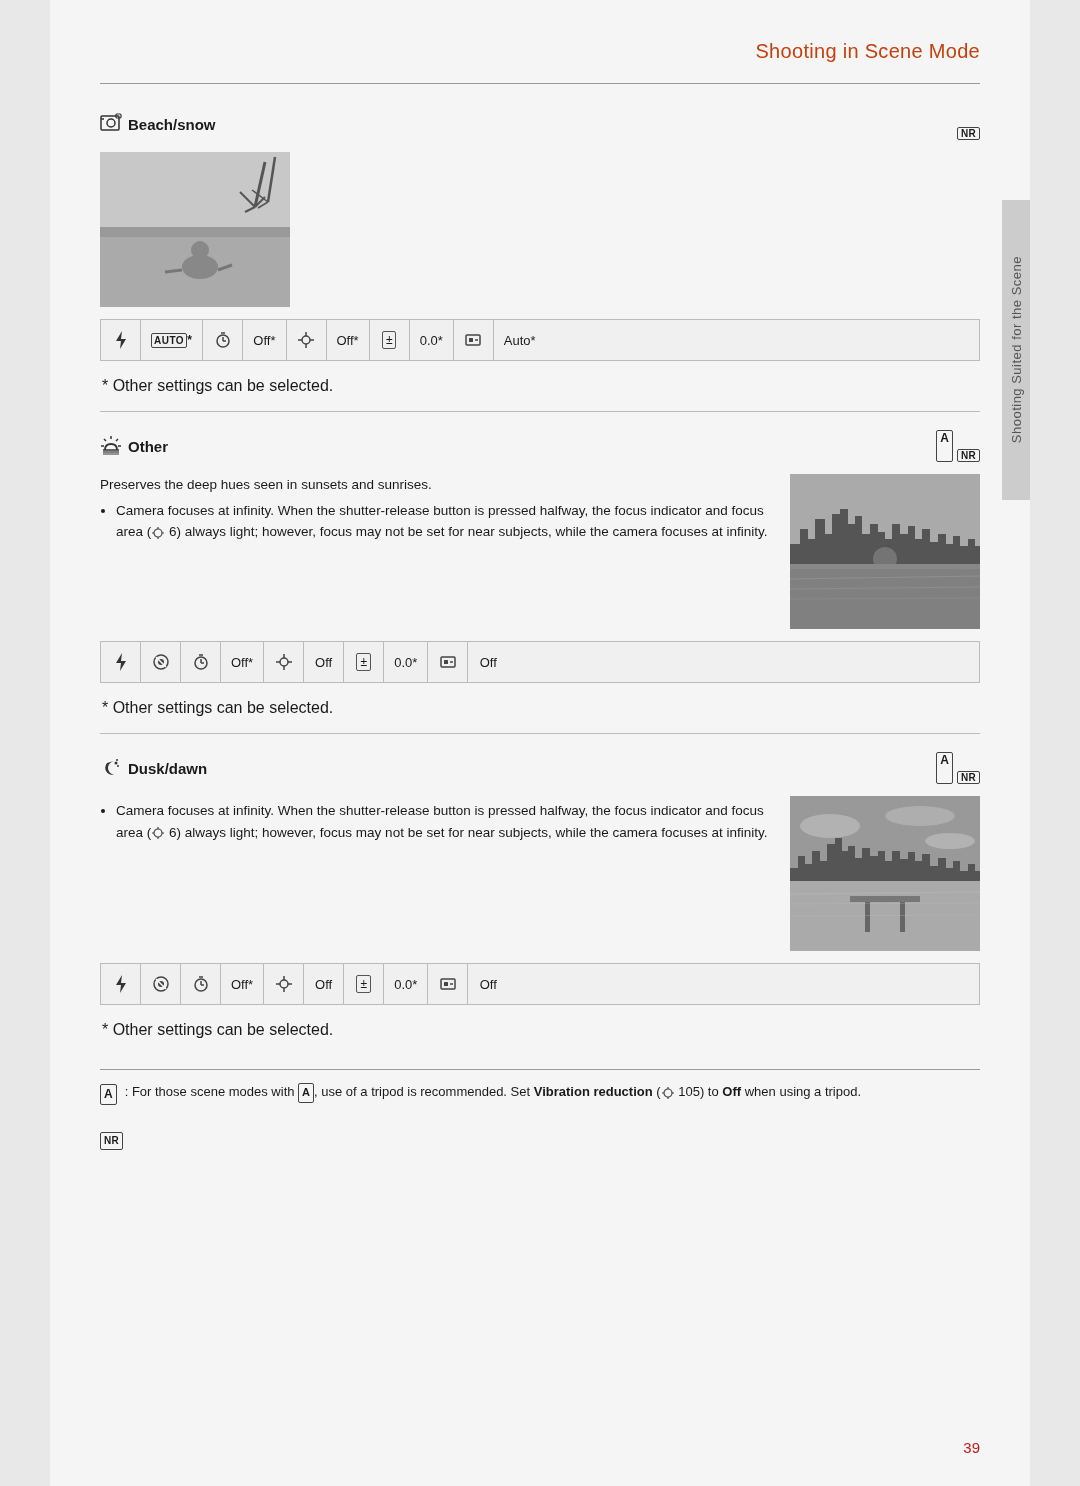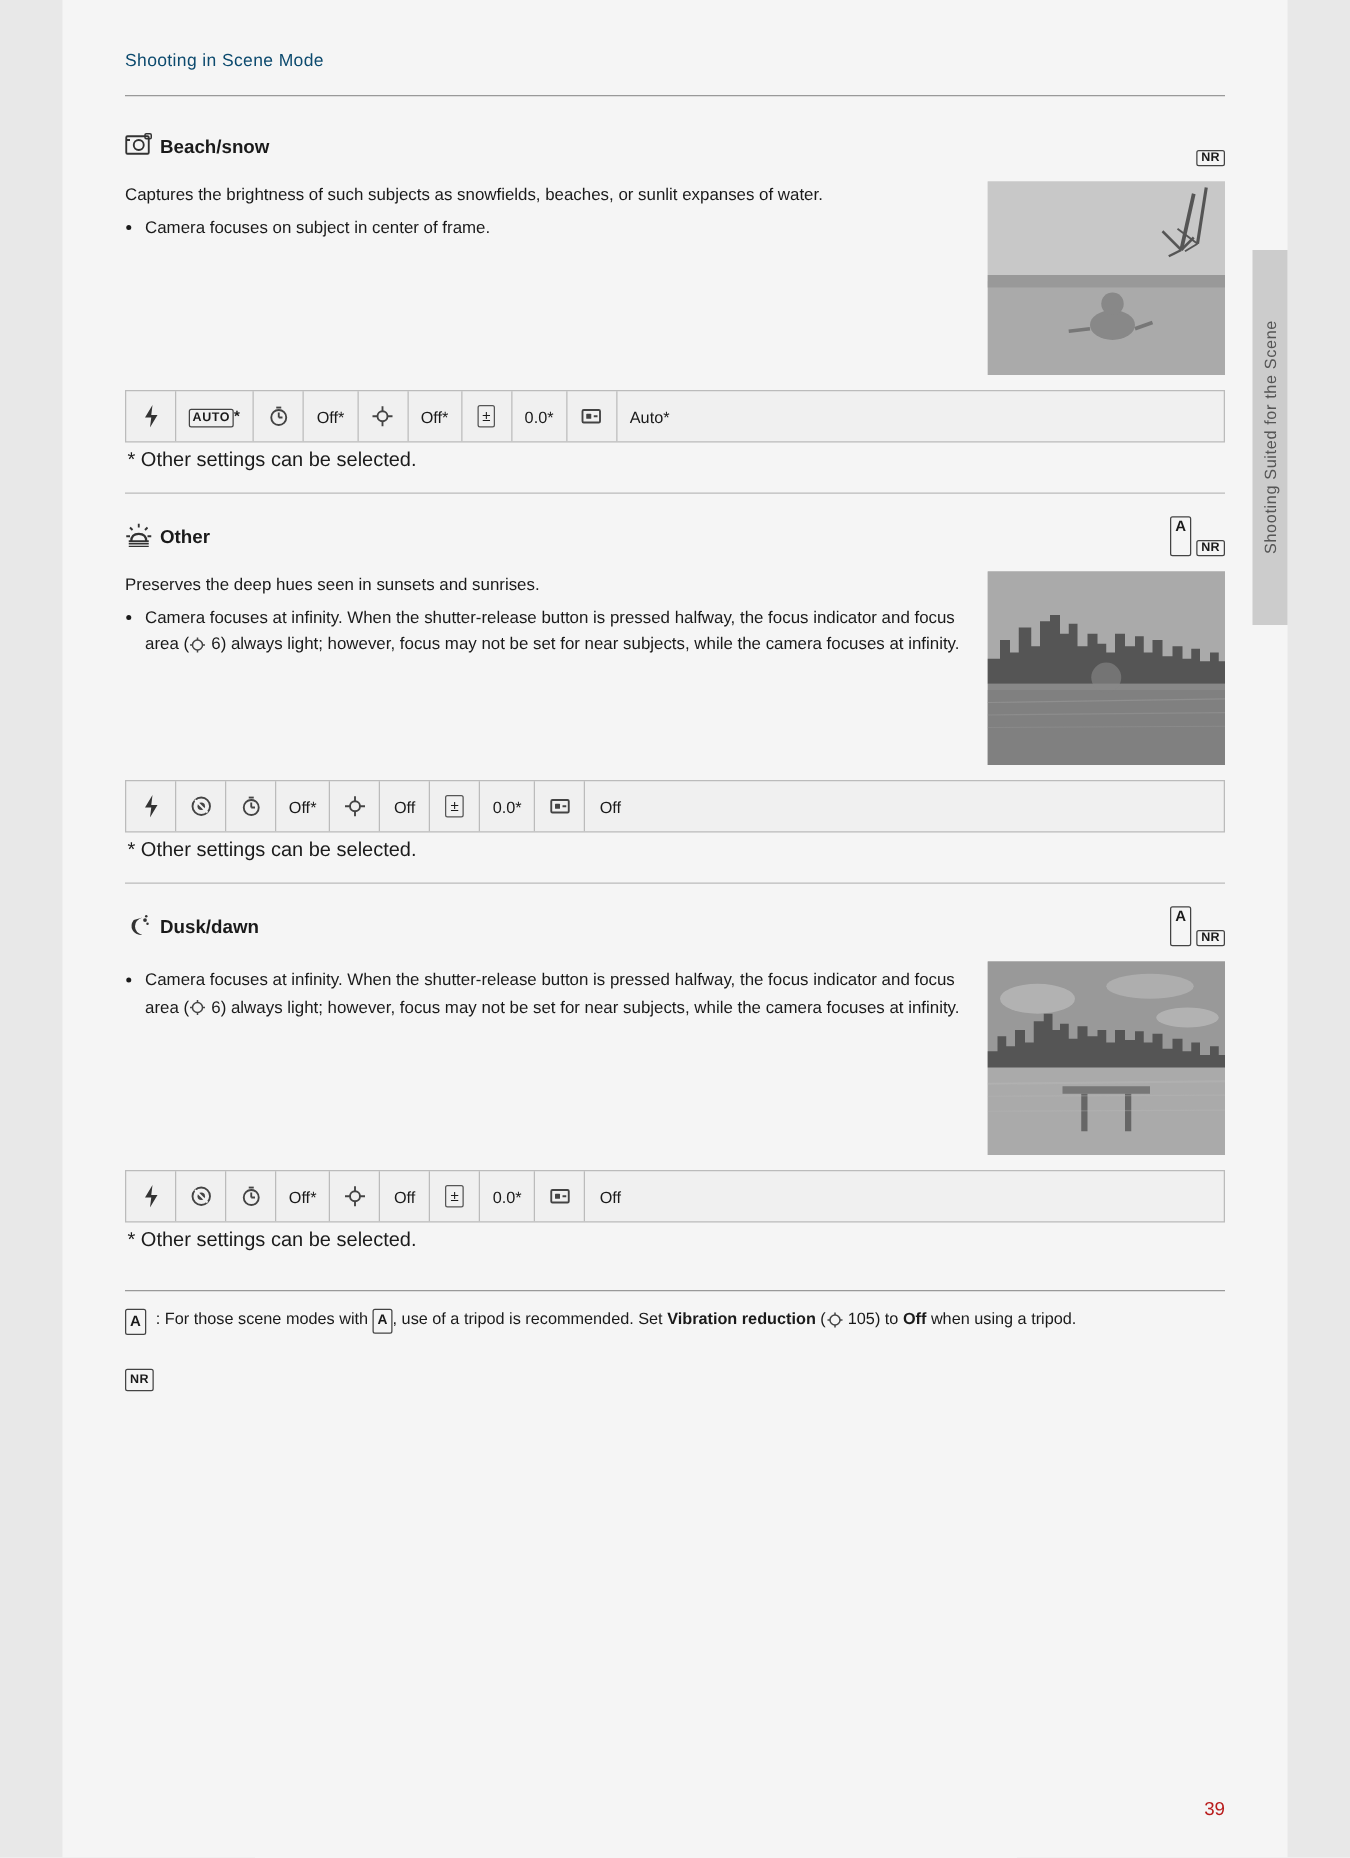--- a/index.html
+++ b/index.html
@@ -17,24 +17,24 @@
     .page {
       width: 980px;
       min-height: 1486px;
       background: #f5f5f5;
       margin: 0 auto;
       padding: 40px 50px 60px 50px;
       position: relative;
     }
 
     .page-header {
-      text-align: left;
-      font-size: 14px;
+      text-align: right;
+      font-size: 20px;
       font-weight: normal;
-      color: #0c4a6e;
+      color: #c2410c;
       padding-bottom: 20px;
       border-bottom: 1px solid #999;
       margin-bottom: 20px;
       letter-spacing: 0.3px;
     }
 
     
     .section {
       margin-bottom: 0px;
     }
@@ -76,21 +76,21 @@
       list-style: disc;
       font-size: 13.5px;
       line-height: 1.6;
     }
 
     
     .settings-row {
       border: 1.5px solid #bbb;
       display: flex;
       align-items: flex-end;
-      margin-bottom: 6px;
+      margin-bottom: 16px;
       background: #f0f0f0;
     }
 
     .settings-cell {
       display: flex;
       align-items: center;
       justify-content: center;
       padding: 8px 10px;
       font-size: 13px;
       border-right: 1px solid #bbb;
@@ -229,26 +229,20 @@
         <line x1="1" y1="6" x2="4" y2="6" stroke="#333" stroke-width="1.5"></line>
         <rect x="16" y="1" width="5" height="4" rx="1" fill="none" stroke="#333" stroke-width="1.2"></rect>
       </svg>
       <span>Beach/snow</span>
       <div class="section-badges">
         <span class="nr-box">NR</span>
       </div>
     </div>
 
     <div class="section-content">
-      <div class="section-text">
-        <p>Captures the brightness of such subjects as snowfields, beaches, or sunlit expanses of water.</p>
-        <ul>
-          <li>Camera focuses on subject in center of frame.</li>
-        </ul>
-      </div>
       <div class="img-placeholder">
         <svg width="190" height="155" viewBox="0 0 190 155">
           <rect width="190" height="155" fill="#d4d4d4"></rect>
 
           <rect width="190" height="80" fill="#c8c8c8"></rect>
 
           <rect y="80" width="190" height="75" fill="#aaaaaa"></rect>
 
           <rect y="75" width="190" height="10" fill="#999"></rect>
 

